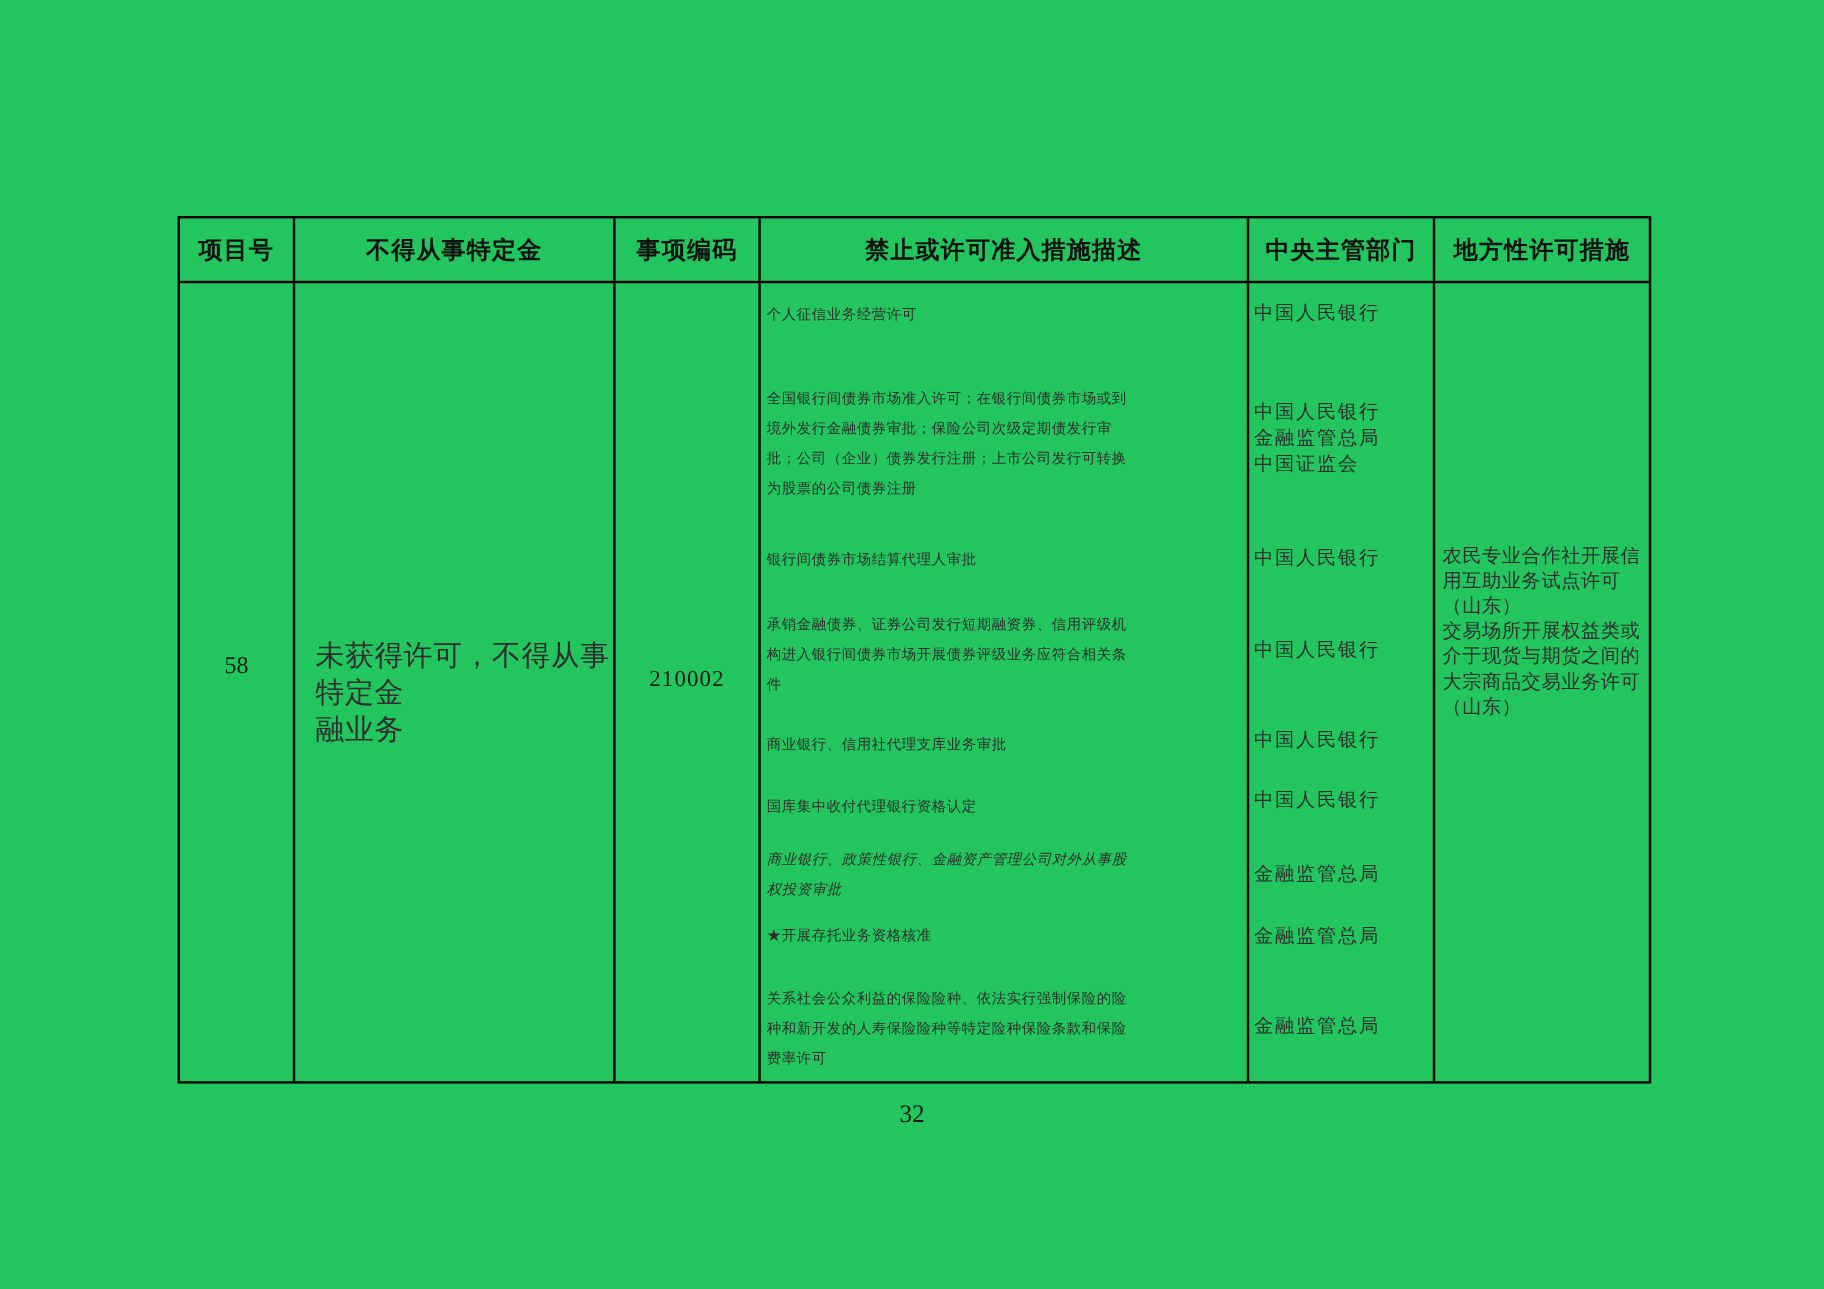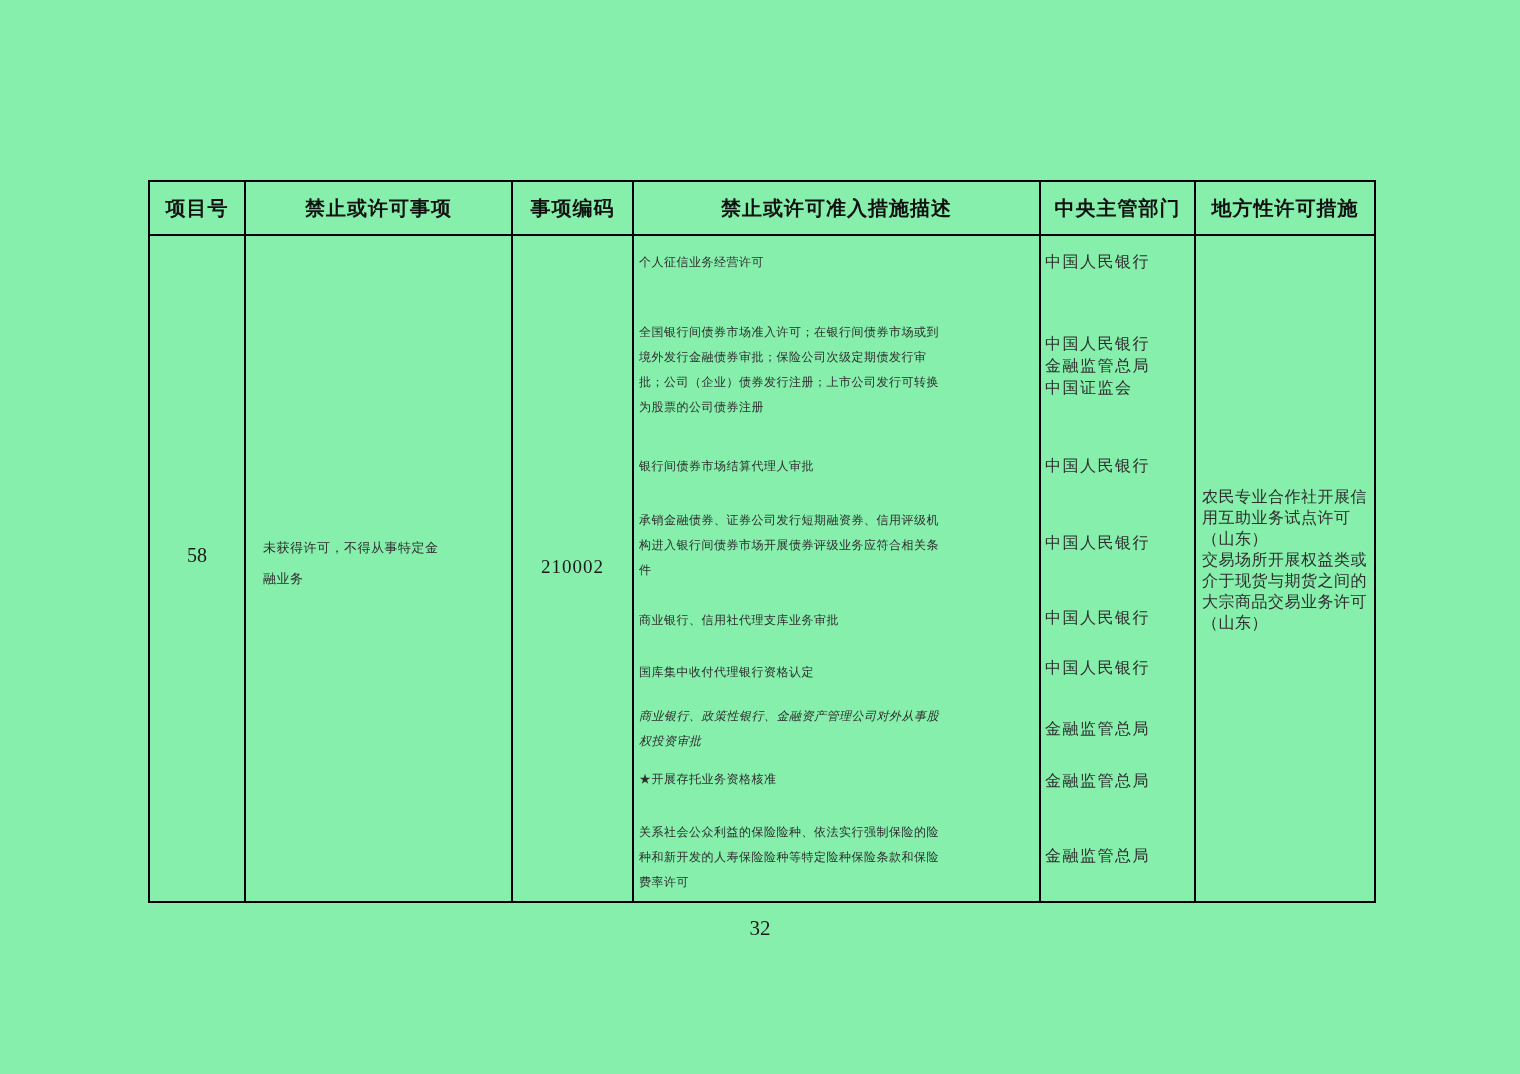--- a/index.html
+++ b/index.html
@@ -1,21 +1,21 @@
 <!DOCTYPE html>
 <html><head>
 <meta charset="utf-8">
 <style>
   html, body { margin: 0; padding: 0; }
   body { background: #e8e8e8; }
   .page {
     position: relative;
     width: 1520px;
     height: 1074px;
-    background: #86efac;
+    background: #22c55e;
     font-family: "Liberation Serif", "DejaVu Serif", serif;
     color: #2e2e2e;
     overflow: hidden;
   }
   .nl-table {
     position: absolute;
     left: 148px;
     top: 180px;
     width: 1224px;
     border: 2px solid #000;
@@ -39,21 +39,21 @@
   .th:last-child { border-right: none; text-align: right; }
   .tbody {
     display: flex;
     height: 665px;
   }
   .td {
     box-sizing: border-box;
     position: relative;
     border-right: 2px solid #000;
   }
-  .td:last-child { border-right: none; margin-top: 33px; }
+  .td:last-child { border-right: none; }
   .w1 { width: 96px; }
   .w2 { width: 267px; }
   .w3 { width: 121px; }
   .w4 { width: 407px; }
   .w5 { width: 155px; }
   .w6 { width: 178px; }
 
   .item-no {
     position: absolute;
     top: 308px;
@@ -61,21 +61,21 @@
     width: 100%;
     text-align: center;
     font-size: 20px;
     color: #1a1a1a;
   }
   .matter {
     position: absolute;
     top: 296px;
     left: 17px;
     width: 252px;
-    font-size: 13px;
+    font-size: 24px;
     line-height: 31px;
     letter-spacing: 0.5px;
     white-space: pre-line;
     font-family: Liberation Serif, serif;
   }
   .code {
     position: absolute;
     top: 320px;
     left: 0;
     width: 100%;
@@ -145,21 +145,21 @@
 </style>
 </head>
 <body>
 
 <div class="page">
 
   <div class="nl-table">
 
     <div class="thead">
       <div class="th w1">项目号</div>
-      <div class="th w2">禁止或许可事项</div>
+      <div class="th w2">不得从事特定金</div>
       <div class="th w3">事项编码</div>
       <div class="th w4">禁止或许可准入措施描述</div>
       <div class="th w5">中央主管部门</div>
       <div class="th w6">地方性许可措施</div>
     </div>
 
     <div class="tbody">
 
       <div class="td w1">
         <div class="item-no">58</div>

